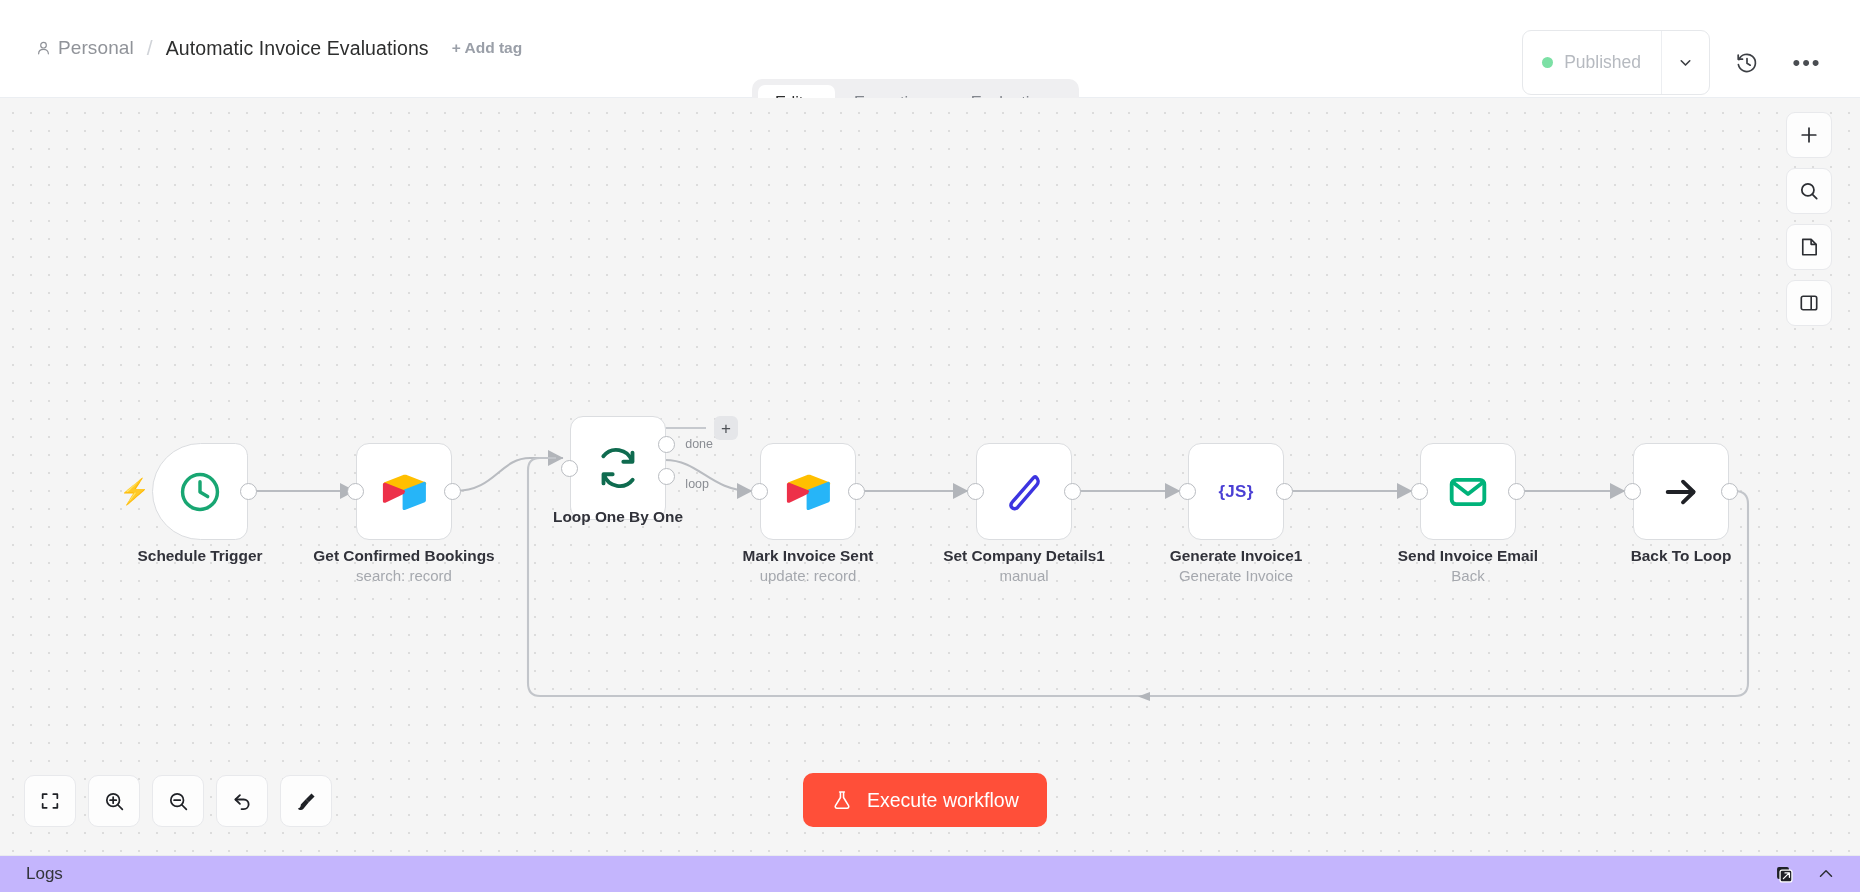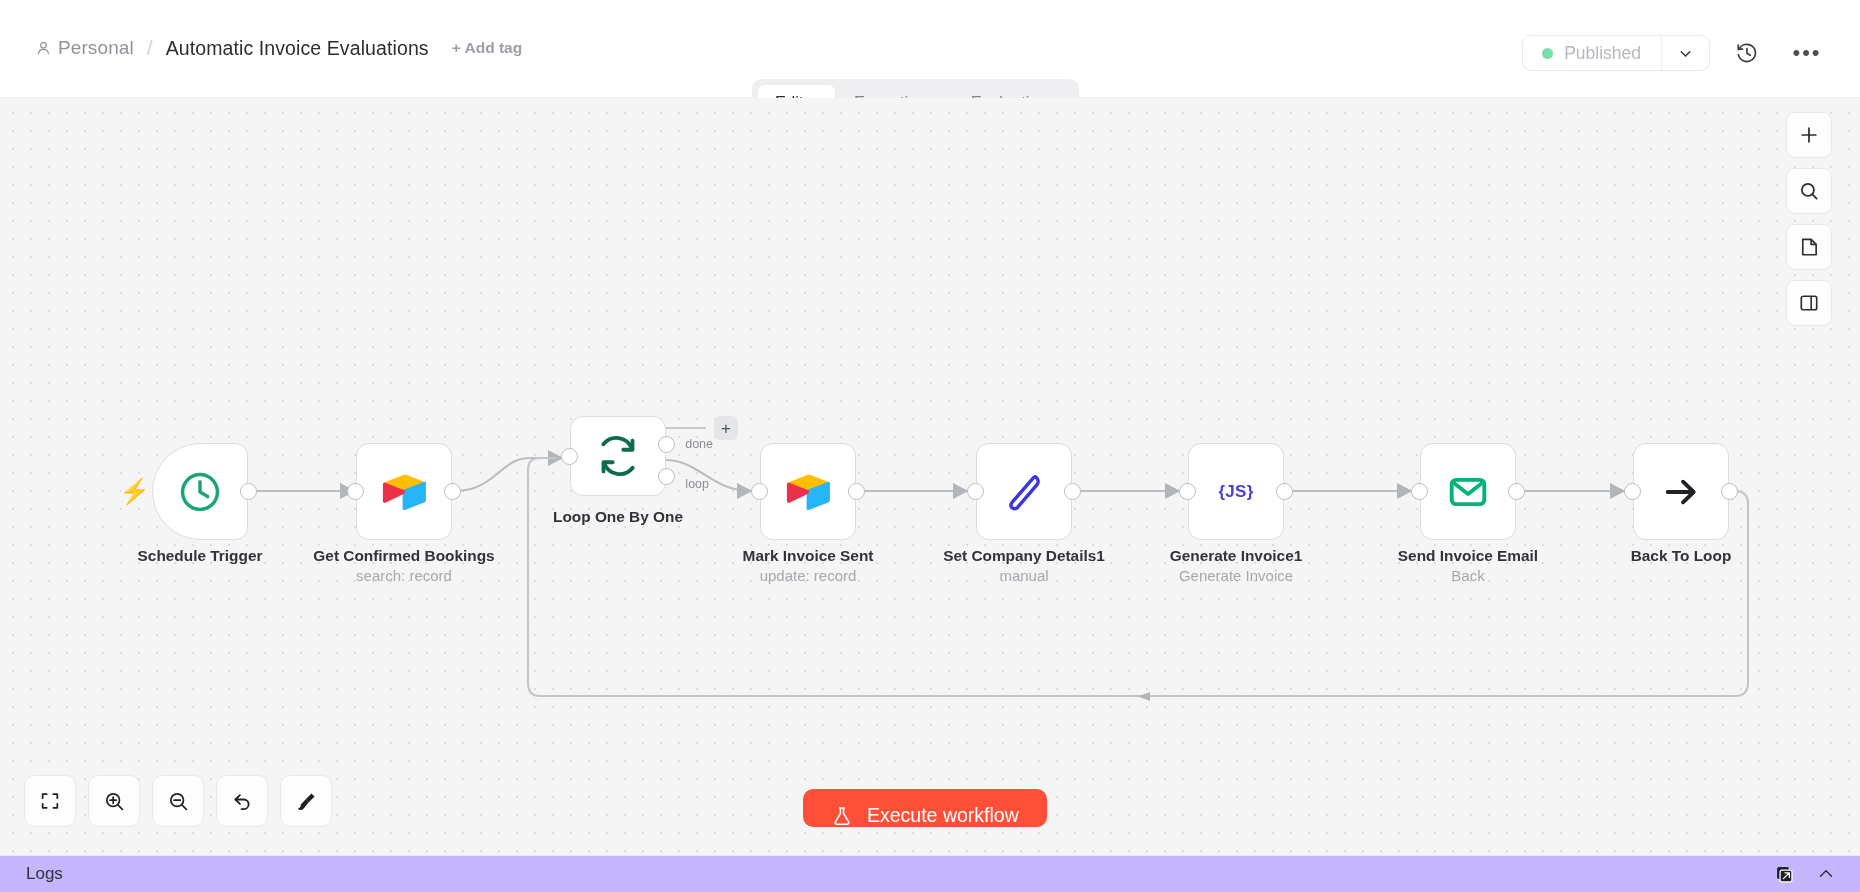--- a/index.html
+++ b/index.html
@@ -44,21 +44,21 @@
     border-radius: 7px; cursor: pointer; white-space: nowrap;
   }
   .tab.active { background: #ffffff; color: #2d2e2e; font-weight: 400; }
 
   
   .hdr-right {
     position: absolute; right: 30px; top: 30px;
     display: flex; align-items: center; gap: 6px;
   }
   .pub-group {
-    display: flex; align-items: stretch; height: 36px;
+    display: flex; align-items: stretch; height: 65px;
     border: 1px solid #e6e8eb; border-radius: 9px; background: #fff;
     overflow: hidden;
   }
   .pub-main {
     display: flex; align-items: center; gap: 11px;
     padding: 0 20px 0 19px; cursor: pointer;
   }
   .pub-dot { width: 11px; height: 11px; border-radius: 50%; background: #7ce0a5; }
   .pub-label { font-size: 17.5px; color: #b6bac0; }
   .pub-caret {
@@ -85,21 +85,21 @@
 
   
   .node { position: absolute; }
   .nbox {
     width: 96px; height: 97px; background: #ffffff;
     border: 1.6px solid #dbdde0; border-radius: 13px;
     display: flex; align-items: center; justify-content: center;
     cursor: pointer;
   }
   .nbox.trigger { border-top-left-radius: 50px; border-bottom-left-radius: 50px; }
-  .nbox.loop { height: 80px; }
+  .nbox.loop { height: 104px; }
   .nlabel {
     position: absolute; left: 50%; transform: translateX(-50%);
     top: 104px; font-size: 15.4px; color: #31323a; white-space: nowrap; font-weight: bold;
   }
   .nsub {
     position: absolute; left: 50%; transform: translateX(-50%);
     top: 124px; font-size: 15px; color: #a5a8ae; white-space: nowrap;
   }
   .nlabel.loop-lbl { top: 92px; }
 
@@ -149,24 +149,24 @@
   .bt-btn {
     width: 52px; height: 52px; background: #fdfdfd;
     border: 1px solid #e8e9ec; border-radius: 10px;
     display: flex; align-items: center; justify-content: center;
     cursor: pointer;
   }
 
   
   .exec-btn {
     position: absolute; left: 803px; bottom: 28px;
-    height: 38px; padding: 0 28px; background: #ff4f39;
+    height: 54px; padding: 0 28px; background: #ff4f39;
     border: none; border-radius: 10px; color: #ffffff;
     font-size: 19.5px; font-family: "Liberation Sans", sans-serif;
-    display: flex; align-items: flex-end; gap: 14px; cursor: pointer;
+    display: flex; align-items: center; gap: 14px; cursor: pointer;
   }
 
   
   .logs {
     position: absolute; bottom: 0; left: 0; width: 1860px; height: 37px;
     background: #c4b5fd; border-top: 1px solid #e9ebee;
     display: flex; align-items: center;
   }
   .logs-title { position: absolute; left: 26px; font-size: 17px; color: #32343a; }
   .logs-right {

